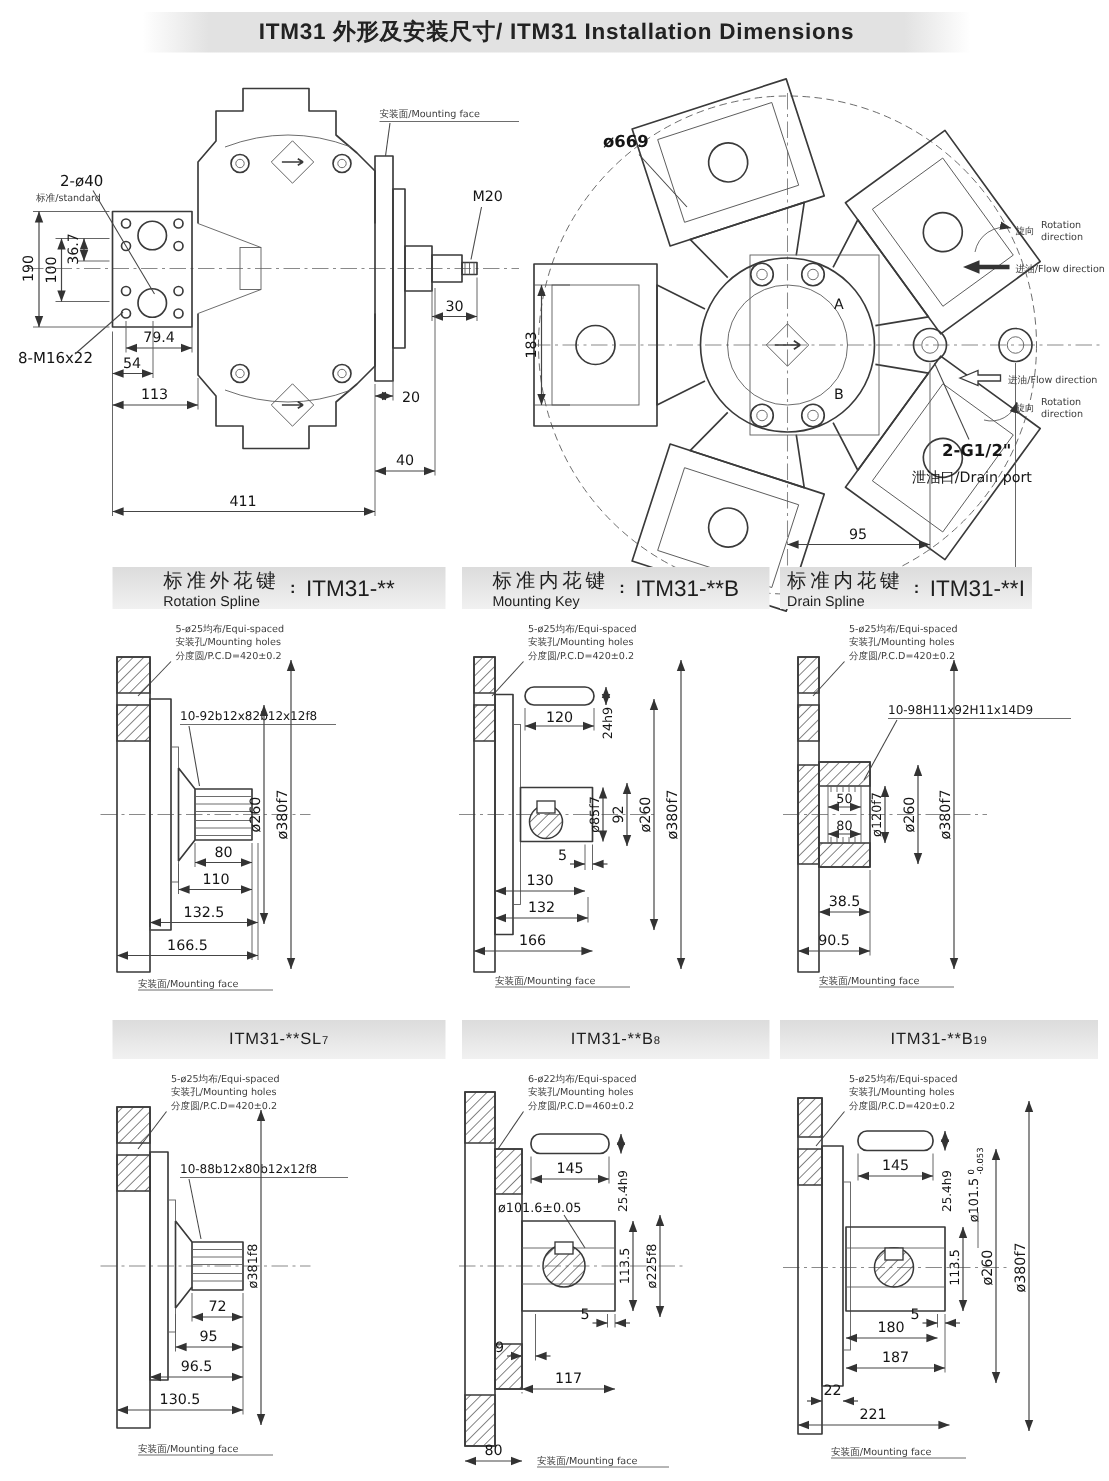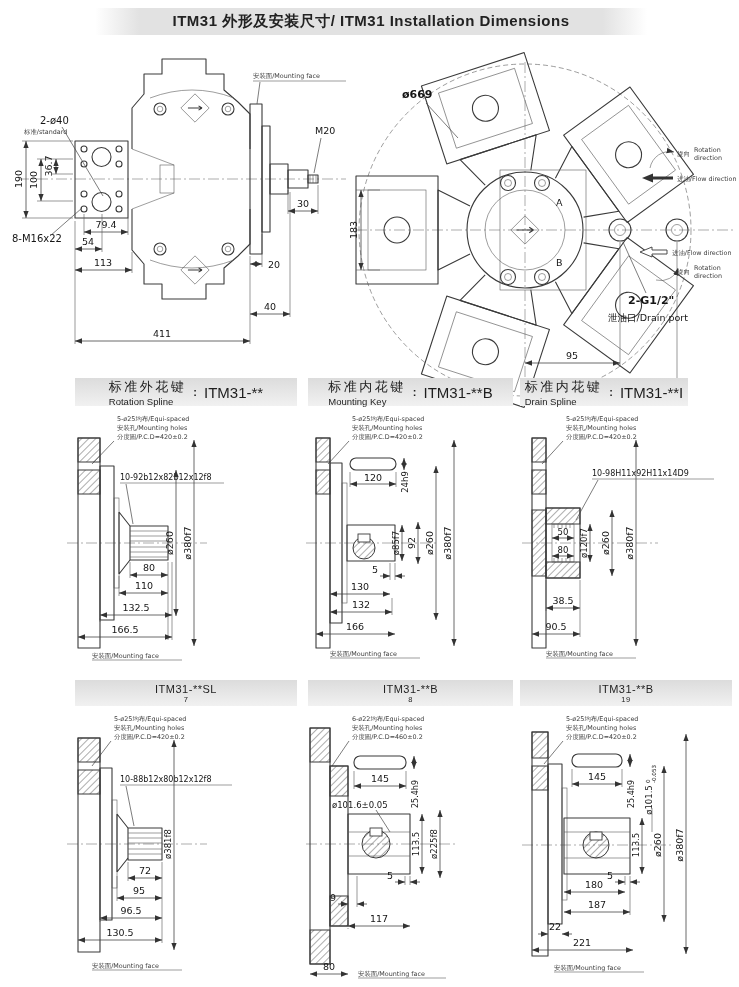--- a/index.html
+++ b/index.html
@@ -11,21 +11,21 @@
     display:flex;align-items:center;justify-content:center;
     font-size:15px;font-weight:bold;color:#222;letter-spacing:.5px;}
   .sec-header{height:28px;background:linear-gradient(#dcdcdc,#f1f1f1);
     display:flex;align-items:center;justify-content:center;gap:7px;}
   .hdr-cn{font-size:13px;font-weight:normal;letter-spacing:2.5px;white-space:nowrap;}
   .hdr-en{font-size:9.5px;white-space:nowrap;}
   .hdr-colon{font-size:11px;font-weight:bold;}
   .hdr-model{font-size:15px;white-space:nowrap;}
   .bot-header{height:26px;background:linear-gradient(#dcdcdc,#f1f1f1);
     display:flex;align-items:center;justify-content:center;
-    font-size:11px;letter-spacing:.5px;flex-direction:column;}
+    font-size:11px;letter-spacing:.5px;}
   .bot-header sub{font-size:7.5px;}
   
   .ln{fill:none;stroke:#3a3a3a;stroke-width:1.1;stroke-linejoin:round;}
   .thin{fill:none;stroke:#5c5c5c;stroke-width:.6;}
   .cl{fill:none;stroke:#8a8a8a;stroke-width:.7;stroke-dasharray:11 3 2 3;}
   .dim{fill:none;stroke:#454545;stroke-width:.8;}
   .ext{fill:none;stroke:#555;stroke-width:.6;}
   .ldr{fill:none;stroke:#454545;stroke-width:.7;}
   .hatchfill{fill:url(#hatch);stroke:#3a3a3a;stroke-width:1;}
   .whitefill{fill:#fff;stroke:#3a3a3a;stroke-width:.9;}

